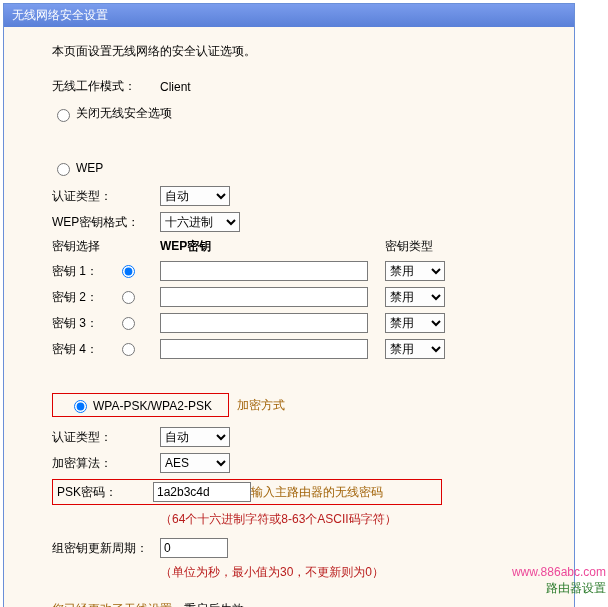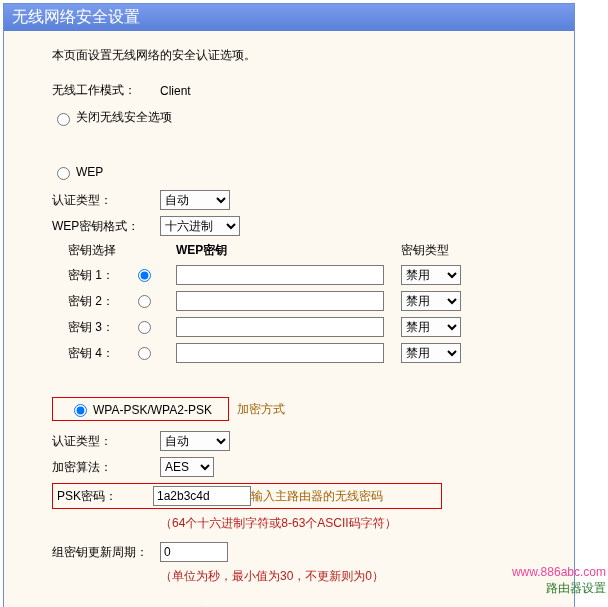--- a/index.html
+++ b/index.html
@@ -14,21 +14,21 @@
     border: 1px solid #6a8fd8;
     background: #fdf8f0;
     width: 570px;
     margin: 3px 0 0 3px;
   }
   .titlebar {
     background: #6b8ee6;
     background: linear-gradient(#7a9ced, #5a80d8);
     color: #fff;
     padding: 3px 8px;
-    font-size: 16px;
+    font-size: 12px;
   }
   .content {
     padding: 10px 20px 10px 48px;
   }
   .intro {
     margin: 6px 0 18px 0;
   }
   .row {
     display: flex;
     align-items: center;
@@ -52,21 +52,20 @@
   }
   input[type=text] {
     font-size: 12px;
     height: 16px;
     padding: 1px 3px;
     border: 1px solid #7a7a7a;
     background: #fff;
   }
   .key-table {
     margin-top: 6px;
-    margin-left: 16px;
   }
   .key-head {
     display: flex;
     margin: 4px 0;
   }
   .key-head .c1 { width: 108px; }
   .key-head .c2 { width: 225px; font-weight: bold; }
   .key-head .c3 { }
   .key-row {
     display: flex;
@@ -199,21 +198,21 @@
 
     <div class="row">
       <span class="lbl">认证类型：</span>
       <select style="width:70px">
         <option>自动</option>
       </select>
     </div>
 
     <div class="row">
       <span class="lbl">加密算法：</span>
-      <select style="width:54px">
+      <select style="width:70px">
         <option>AES</option>
       </select>
     </div>
 
     <div class="psk-row">
       <span class="lbl2">PSK密码：</span>
       <input type="text" value="1a2b3c4d" style="">
       <span class="red-text">输入主路由器的无线密码</span>
     </div>
     <div class="hint">（64个十六进制字符或8-63个ASCII码字符）</div>

